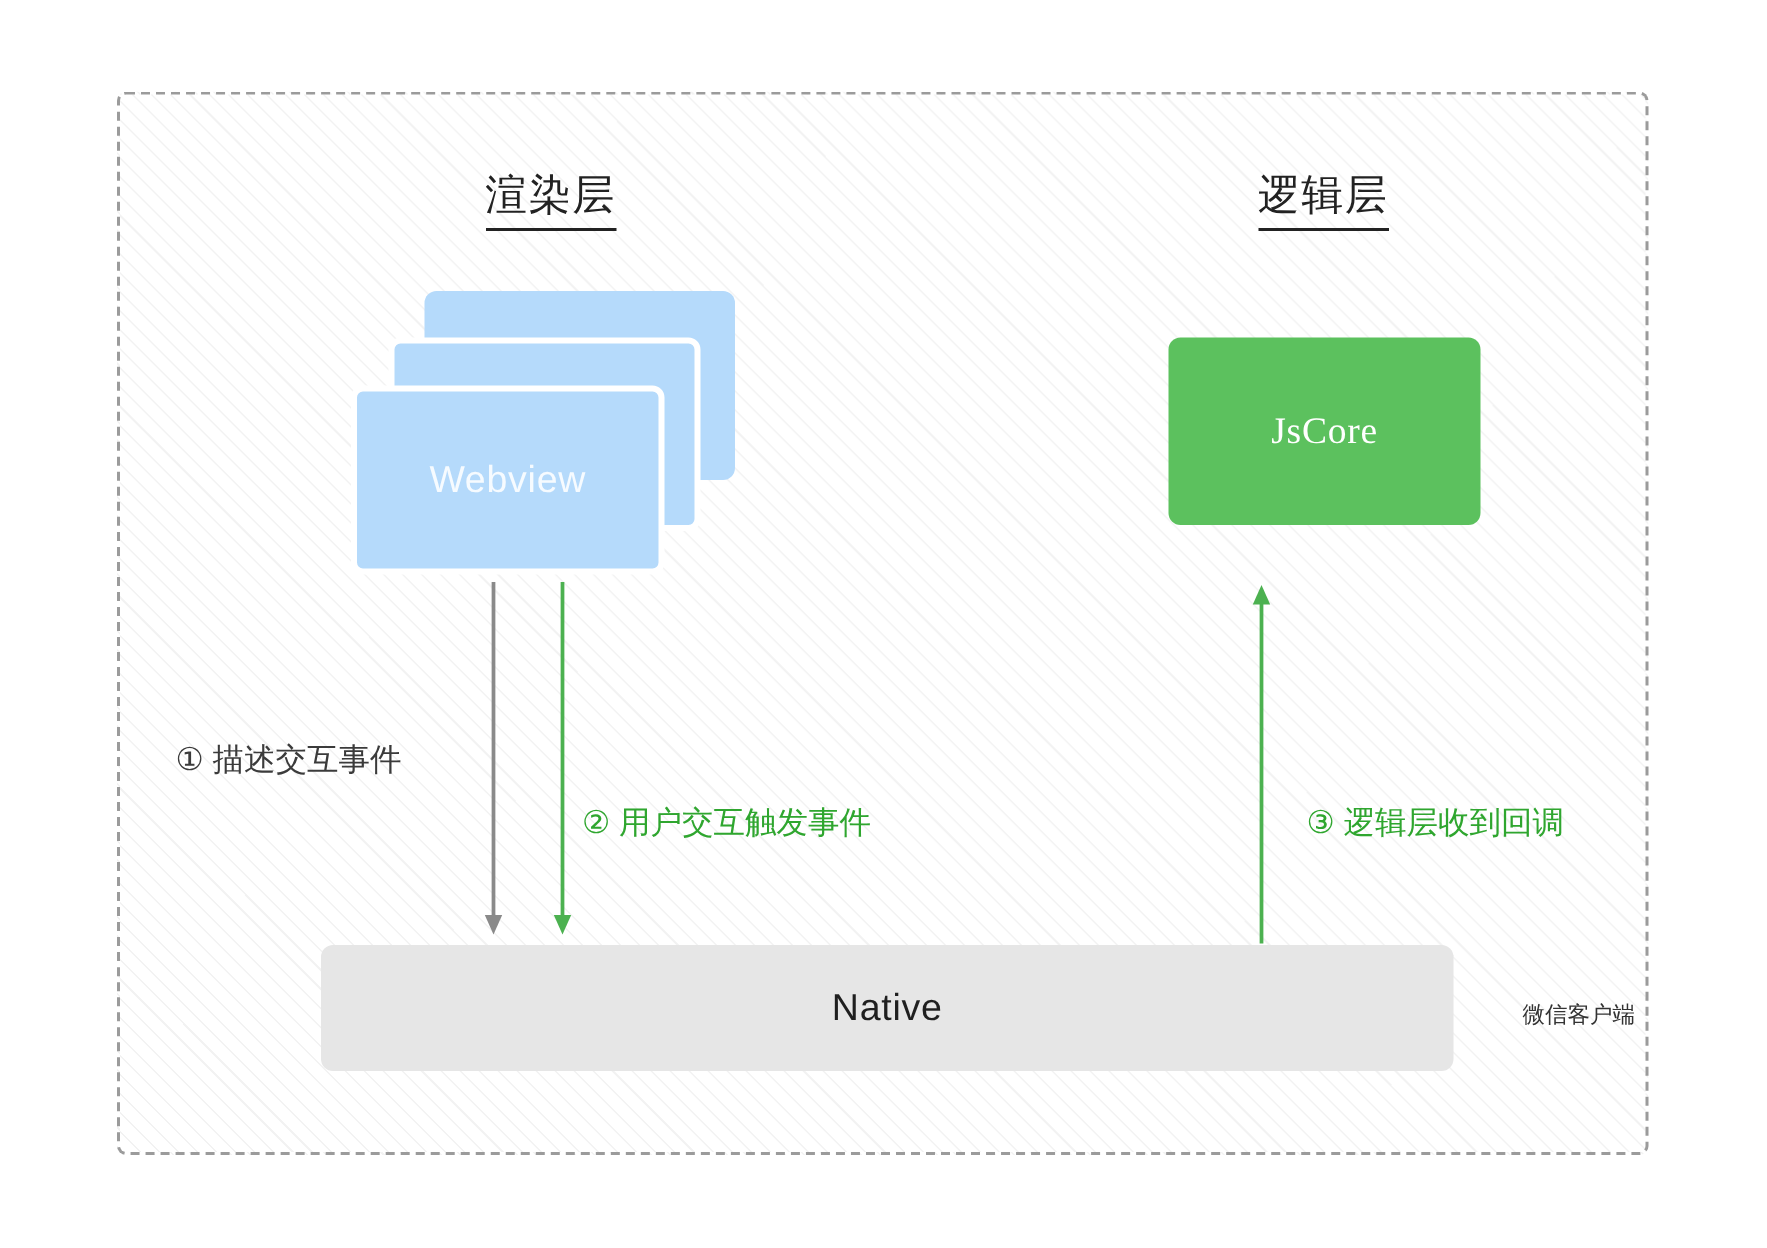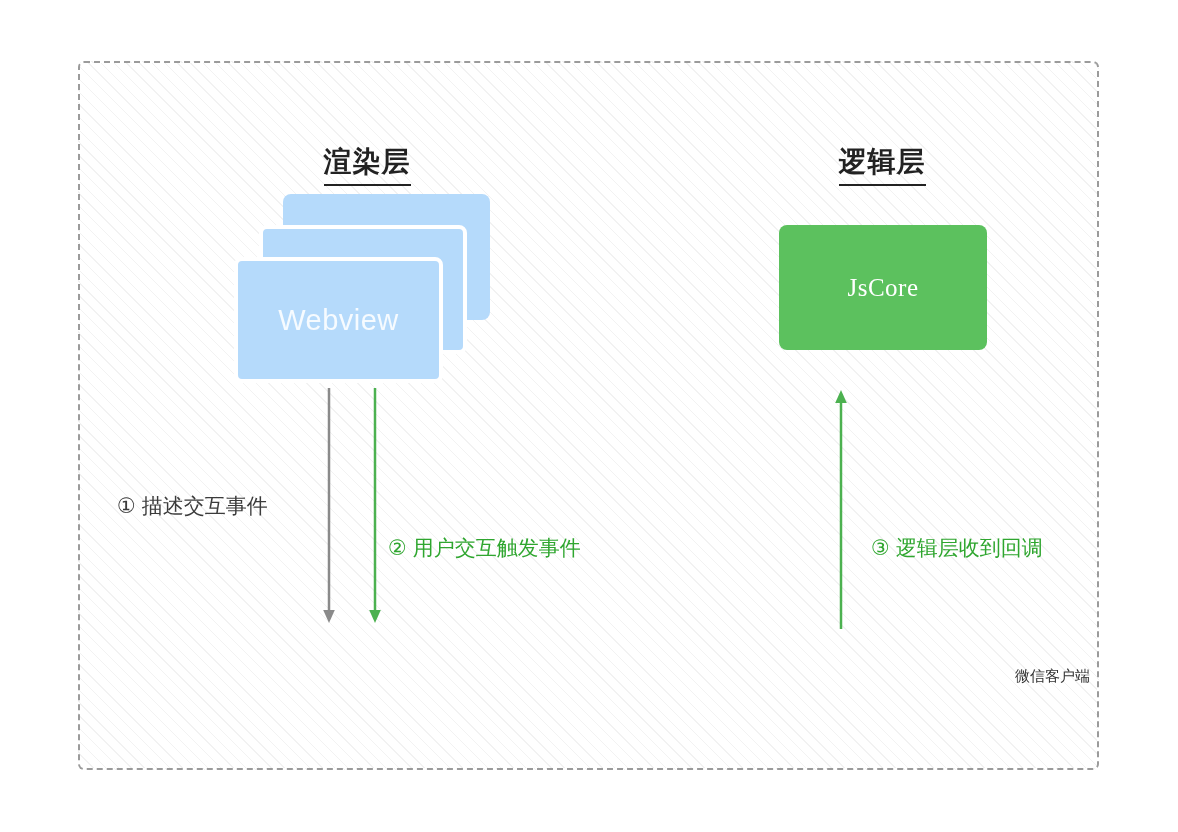--- a/index.html
+++ b/index.html
@@ -15,37 +15,37 @@
     position: absolute; left: 78px; top: 61px; width: 1021px; height: 709px;
     border: 2px dashed #9b9b9b; border-radius: 6px;
     background-image: repeating-linear-gradient(45deg,
       rgba(0,0,0,0.05) 0px, rgba(0,0,0,0.05) 1px,
       transparent 1px, transparent 9px);
   }
 
   
   .layer-title {
     position: absolute; top: 48px; width: 200px; text-align: center;
-    font-size: 28px; font-weight: 700; color: #222222; letter-spacing: 1px; margin-top: 32px;
+    font-size: 28px; font-weight: 400; color: #222222; letter-spacing: 1px;
   }
   .layer-title span { display: inline-block; border-bottom: 2px solid #222222; padding-bottom: 3px; }
   .title-render { left: 187px; }
   .title-logic  { left: 702px; }
 
   
   .wv-box {
     position: absolute; border-radius: 8px; background: #B5DAFB;
   }
   .wv-back  { left: 203px; top: 131px; width: 207px; height: 126px; }
   .wv-mid   { left: 179px; top: 162px; width: 208px; height: 129px; border: 4px solid #ffffff; }
   .wv-front {
     left: 154px; top: 194px; width: 209px; height: 126px; border: 4px solid #ffffff;
     display: flex; align-items: center; justify-content: center;
   }
-  .wv-front .node-label { color: rgba(255,255,255,0.88); font-size: 29px; letter-spacing: 0.5px; }
+  .wv-front .node-label { color: rgba(255,255,255,0.88); font-size: 25px; letter-spacing: 0.5px; }
 
   
   .jscore-box {
     position: absolute; left: 699px; top: 162px; width: 208px; height: 125px;
     background: #5CC15E; border-radius: 8px;
     display: flex; align-items: center; justify-content: center; font-family: Liberation Serif, serif;
   }
   .jscore-box .node-label { color: #ffffff; font-size: 25px; letter-spacing: 0.5px; }
 
   
@@ -112,17 +112,20 @@
       <g>
         <line class="arrow-green-stroke" x1="761" y1="566" x2="761" y2="339"></line>
         <polygon class="arrow-green-fill" points="761,327 755.2,340 766.8,340"></polygon>
       </g>
     </svg>
 
     <div class="step-label step-2">② 用户交互触发事件</div>
     <div class="step-label step-1">① 描述交互事件</div>
     <div class="step-label step-3">③ 逻辑层收到回调</div>
 
+    <div class="native-bar">
+      <span class="node-label">Native</span>
+    </div>
 
     <div class="client-label">微信客户端</div>
 
   </div>
 </div>
 
 </body></html>

